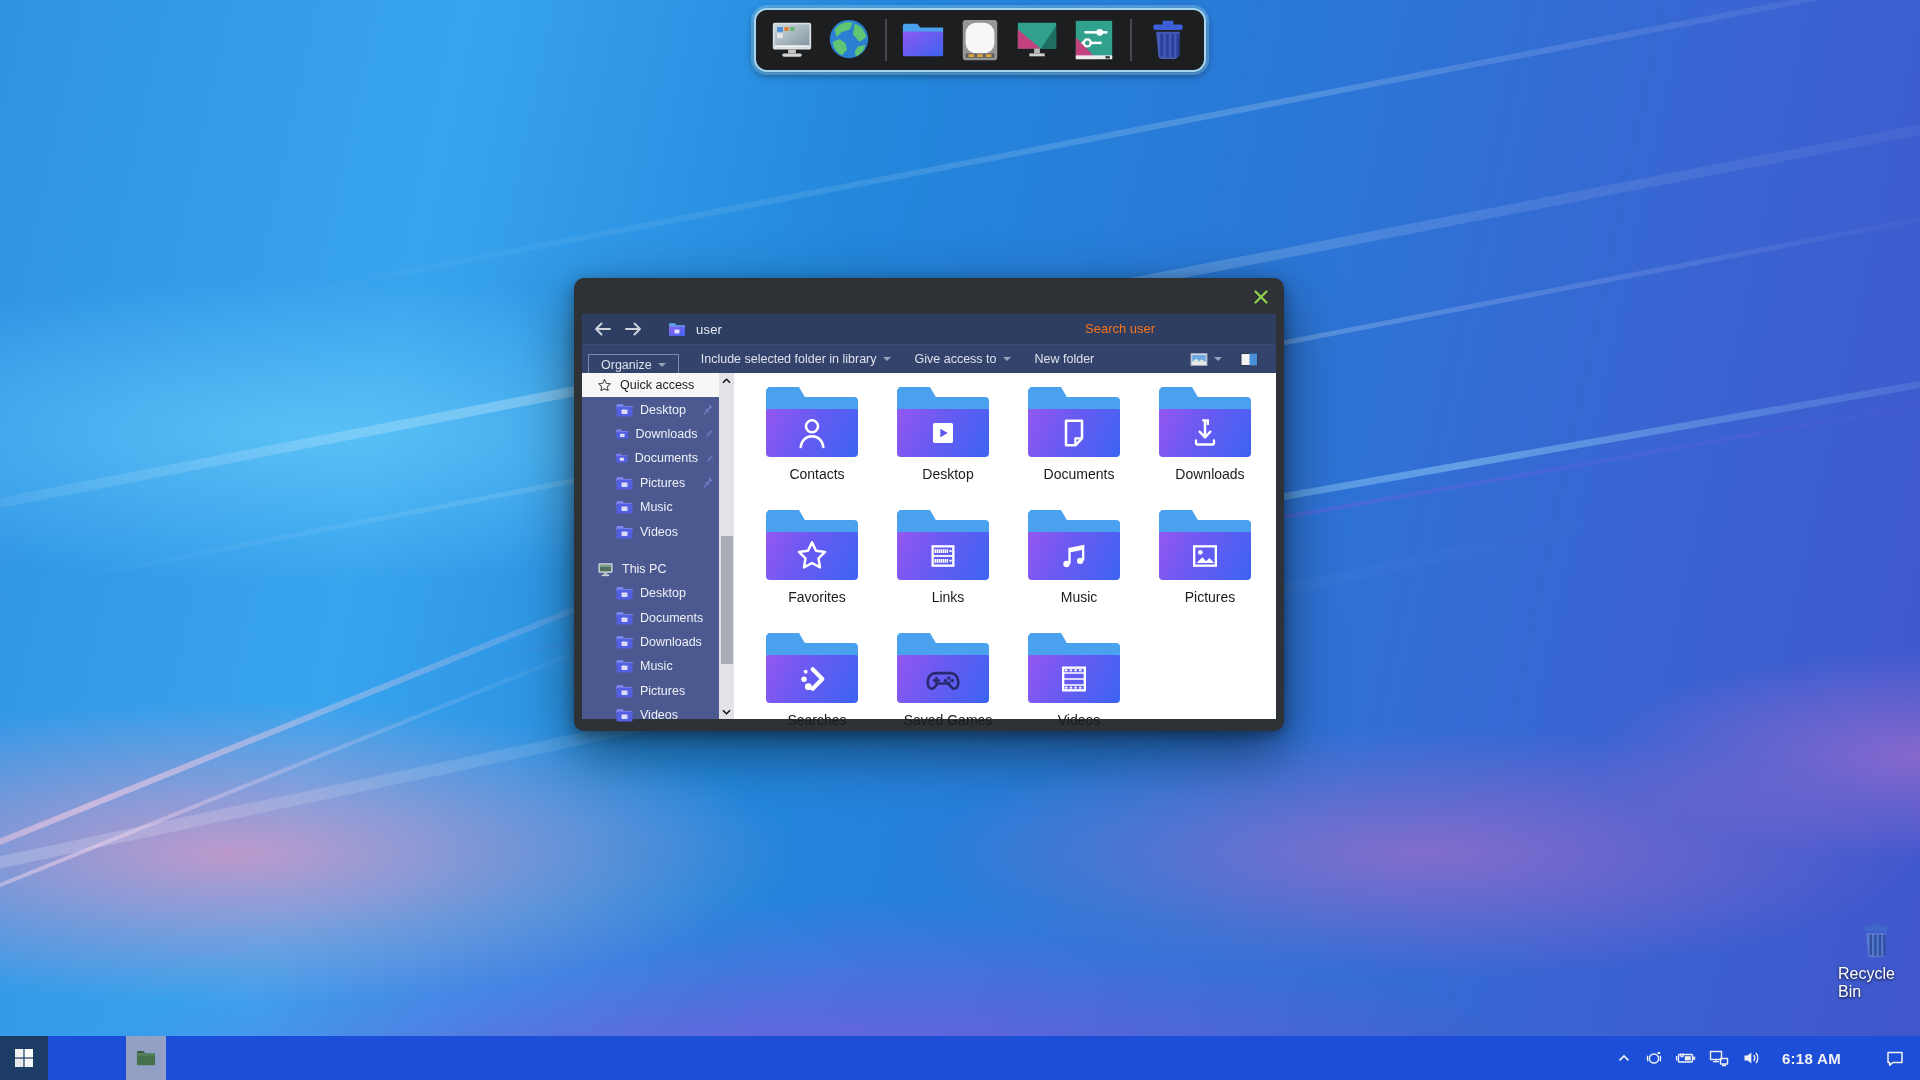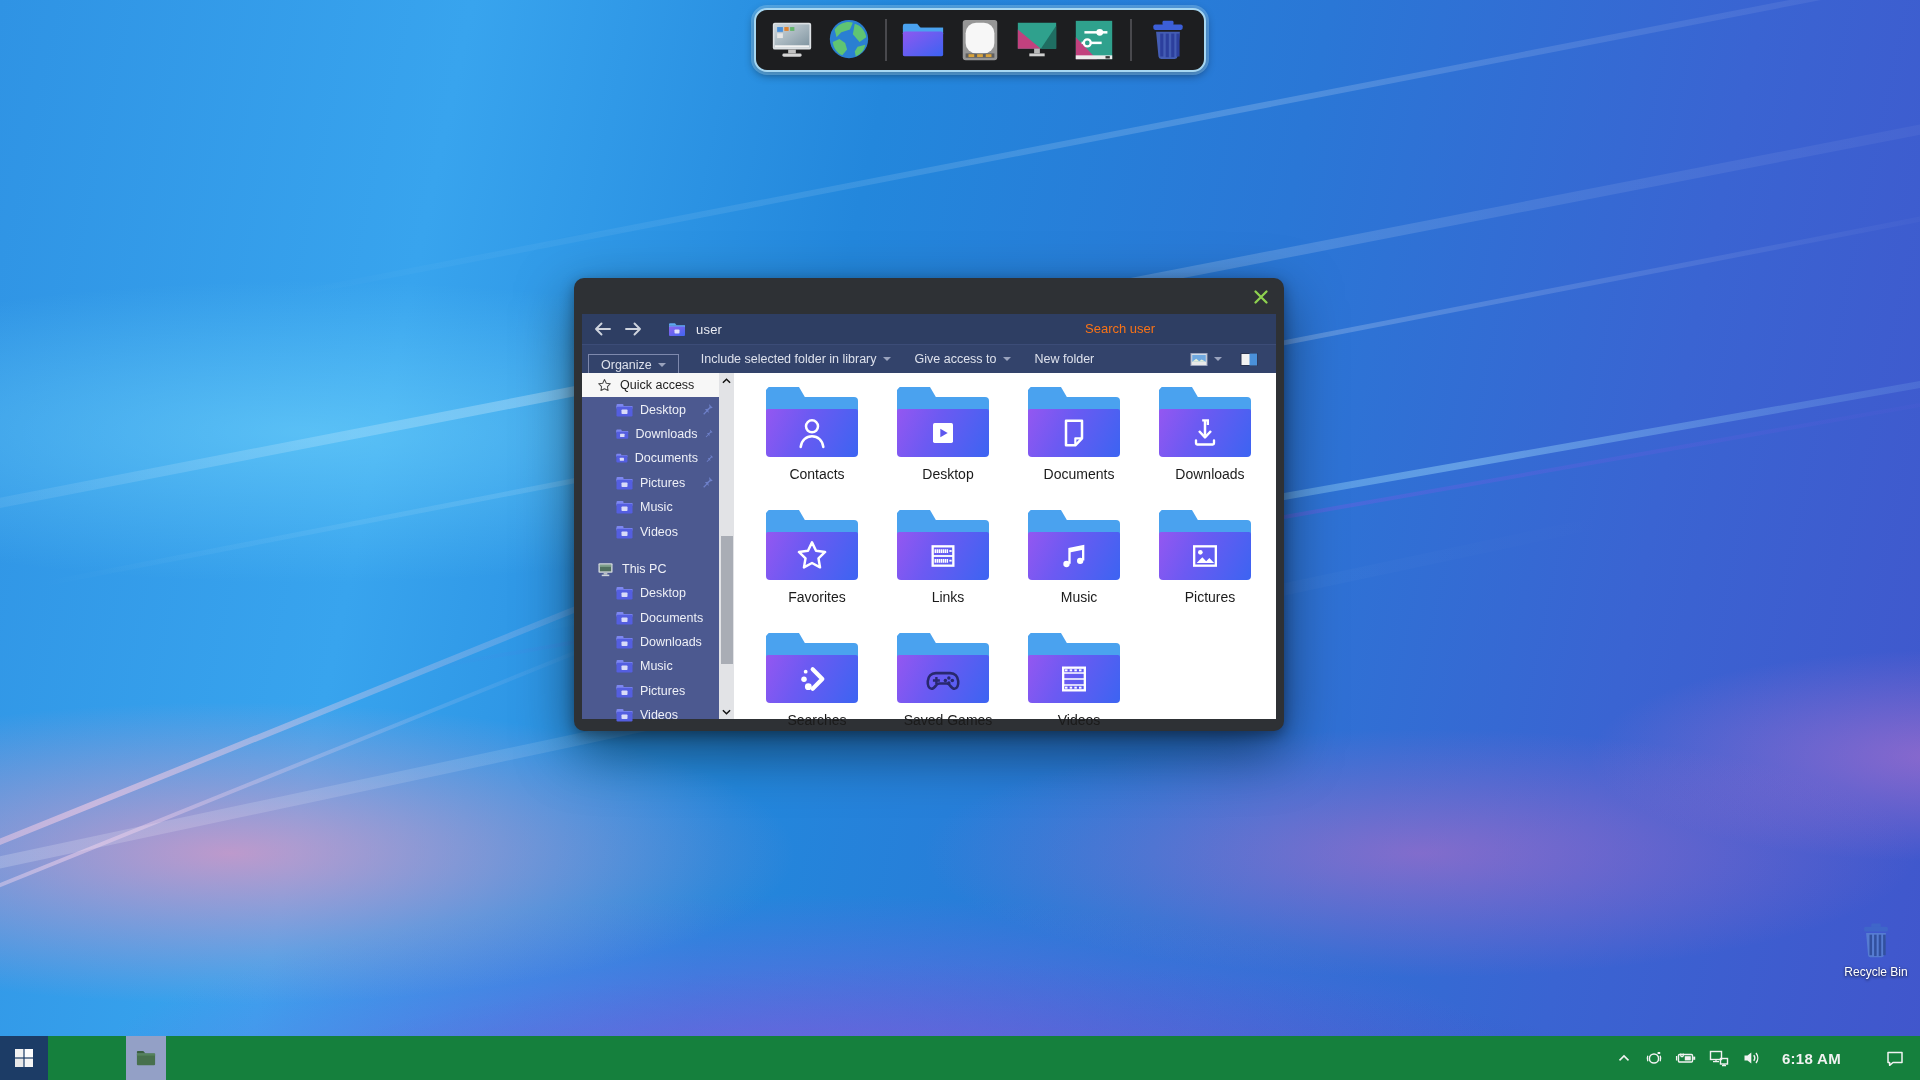--- a/index.html
+++ b/index.html
@@ -72,24 +72,24 @@
   .f-tab  { position:absolute; top:2px; left:0; width:46%; height:16px; background:#4aa2ef; border-radius:3px 8px 0 0;
             clip-path:polygon(0 18%, 6% 0, 78% 0, 100% 100%, 0 100%); }
   .f-back { position:absolute; top:12px; left:0; right:0; height:16px; background:#4aa2ef; border-radius:0 4px 0 0; }
   .f-front{ position:absolute; top:24px; left:0; right:0; bottom:2px; border-radius:2px 2px 4px 4px;
             background:linear-gradient(116deg,#9457f1 0%,#6c5af2 40%,#3c64f2 100%);
             display:flex; align-items:center; justify-content:center; }
   .tile-label { margin-top:7px; font-size:14px; color:#1b1b1b;margin-left:10px; }
 
   
   .desk-bin { position:absolute; left:1838px; top:920px; width:76px; display:flex; flex-direction:column; align-items:center; }
-  .desk-bin-label { margin-top:3px; font-size:12px; color:#fff; text-shadow:0 1px 3px rgba(0,0,0,.85); }
+  .desk-bin-label { margin-top:3px; font-size:16px; color:#fff; text-shadow:0 1px 3px rgba(0,0,0,.85); }
 
   
-  .taskbar { position:absolute; left:0; bottom:0; width:1920px; height:44px; background:#15803d; display:flex; align-items:stretch; }
+  .taskbar { position:absolute; left:0; bottom:0; width:1920px; height:44px; background:#1d4ed8; display:flex; align-items:stretch; }
   .start-btn { width:48px; display:flex; align-items:center; justify-content:center; background:#1c3c66; }
   .task-explorer { position:absolute; left:126px; top:0; width:40px; height:44px; background:#93a0c6; display:flex; align-items:center; justify-content:center; }
   .tray { margin-left:auto; display:flex; align-items:center; gap:11px; padding-right:10px; color:#f2f2f2; }
   .tray-time { font-size:15px; font-weight:700; letter-spacing:.3px; margin:0 8px; }
 
   svg { display:block; }
 </style>
 </head>
 <body>
 

